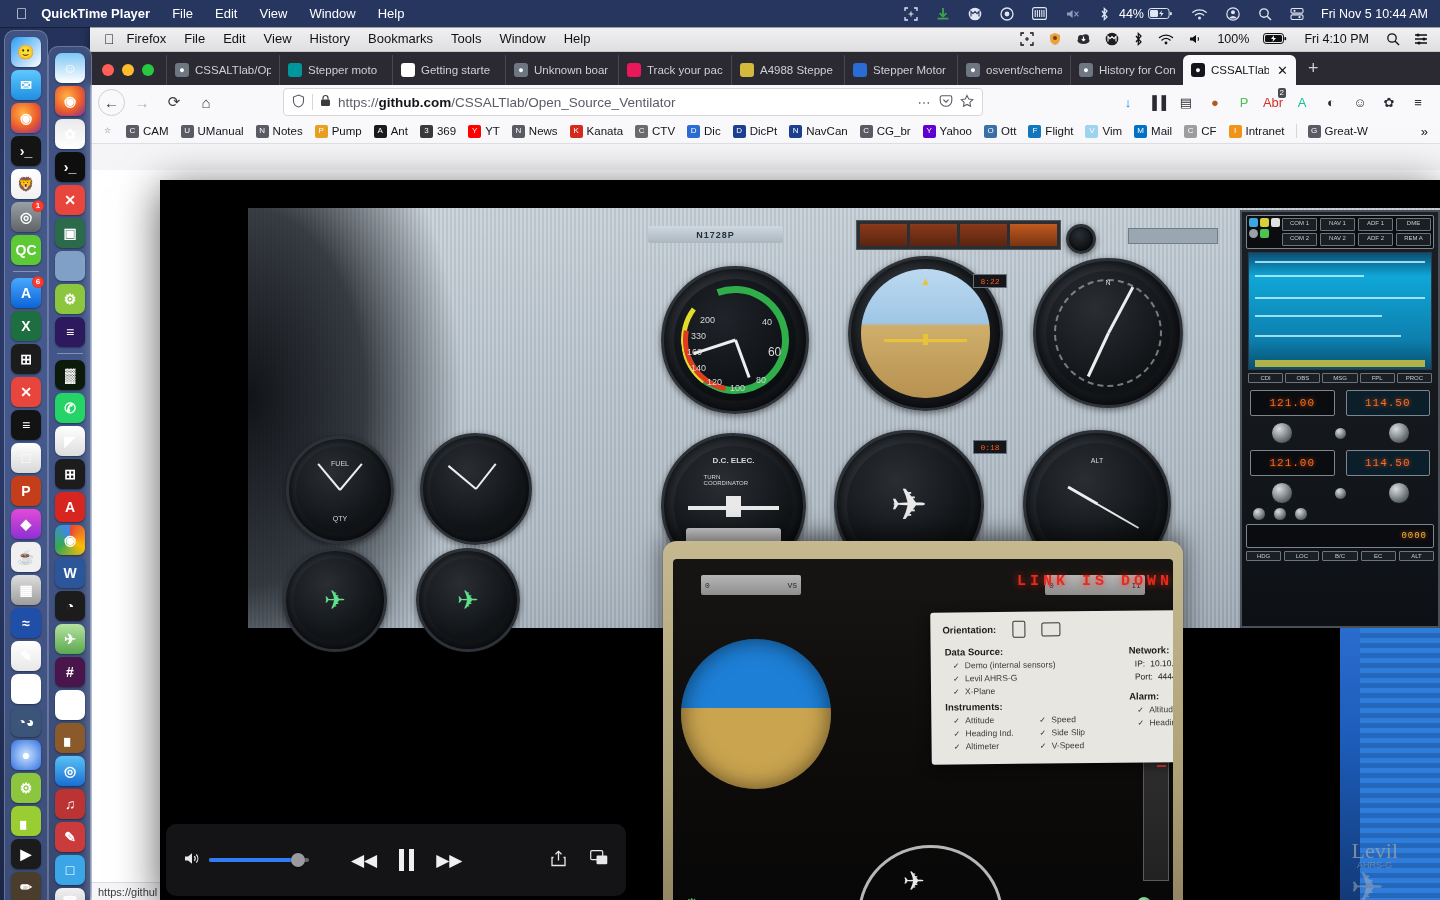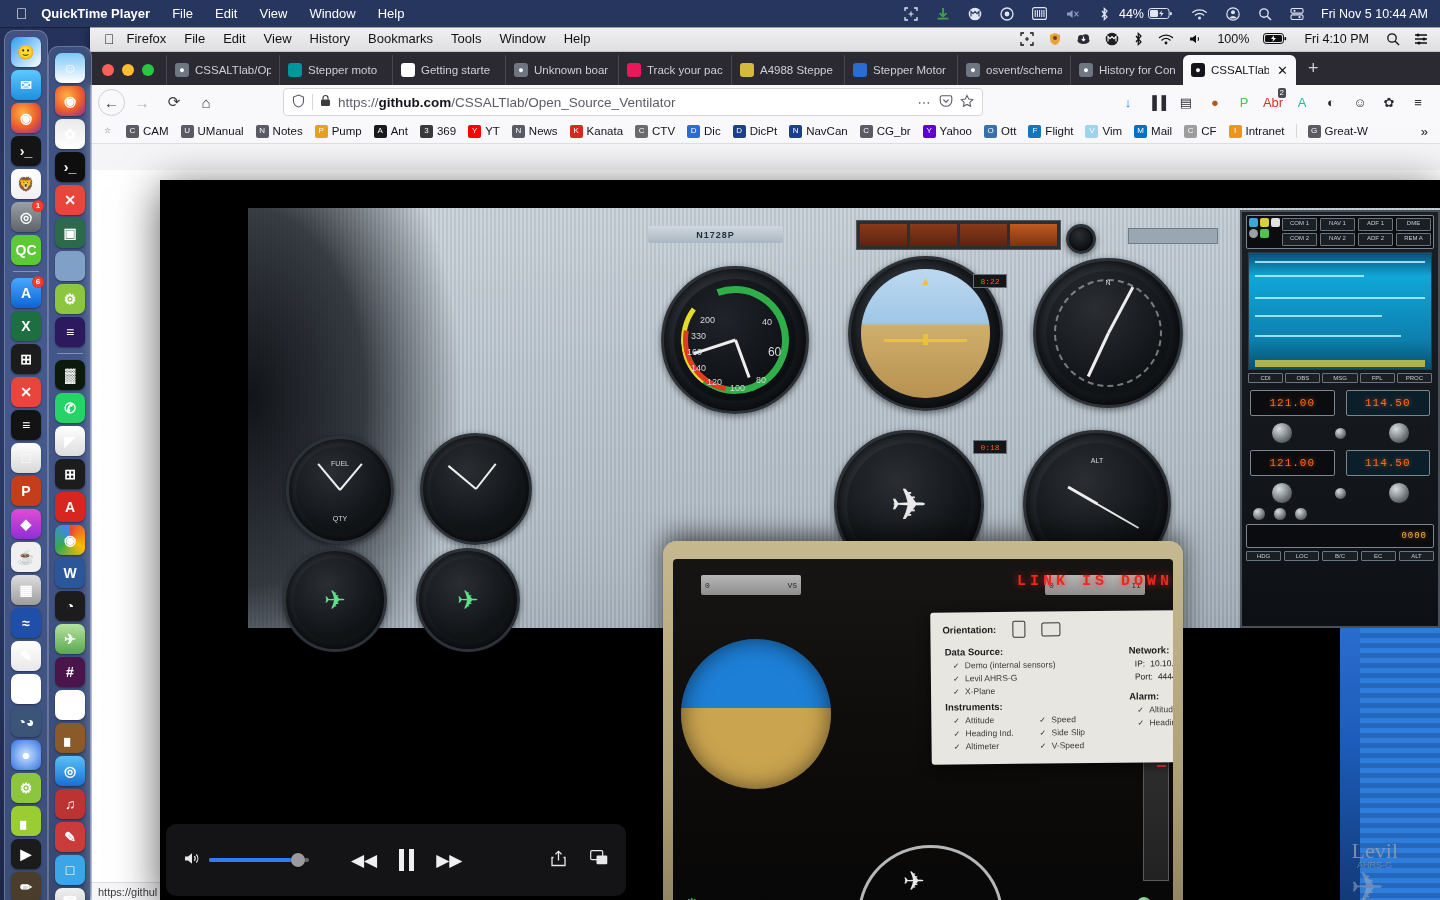--- a/index.html
+++ b/index.html
@@ -694,20 +694,30 @@
               <div class="needle" style="height:34px;transform:translate(-1px,-34px) rotate(40deg);"></div>
               <div class="gtxt" style="left:50%;bottom:12px;transform:translateX(-50%);">QTY</div>
             </div>
           </div>
         <div class="gauge" style="left:172px;top:225px;width:112px;height:112px;">
             <div class="gface">
               <div class="needle" style="height:36px;transform:translate(-1px,-36px) rotate(-50deg);"></div>
               <div class="needle" style="height:32px;transform:translate(-1px,-32px) rotate(38deg);"></div>
             </div>
           </div>
+        <div class="gauge" style="left:413px;top:225px;width:145px;height:145px;">
+          <div class="gface">
+            <div class="gtxt" style="left:50%;top:10px;transform:translateX(-50%);font-size:8px;font-weight:bold;">D.C. ELEC.</div>
+            <div class="gtxt" style="left:50%;top:28px;transform:translateX(-50%);font-size:6px;">TURN COORDINATOR</div>
+            <div style="position:absolute;left:12%;right:12%;top:50%;height:4px;background:#e9e9ea;"></div>
+            <div style="position:absolute;left:44%;top:42%;width:12%;height:18%;background:#e9e9ea;"></div>
+            <div style="position:absolute;left:10%;right:10%;bottom:18%;height:16px;background:#d8d8da;border-radius:3px;"></div>
+            <div class="gtxt" style="left:50%;bottom:10px;transform:translateX(-50%);font-size:6px;">2 MIN</div>
+          </div>
+        </div>
         <div class="gauge" style="left:586px;top:222px;width:150px;height:150px;">
           <div class="gface">
               <div style="position:absolute;left:50%;top:50%;transform:translate(-50%,-50%);color:#e9e9ea;font-size:44px;line-height:1;">✈</div>
             </div>
         </div>
         <div class="gauge" style="left:775px;top:222px;width:148px;height:148px;">
           <div class="gface">
               <div class="gtxt" style="left:50%;top:14px;transform:translateX(-50%);">ALT</div>
           <div class="needle" style="height:48px;transform:translate(-1px,-48px) rotate(120deg);"></div>
           <div class="needle" style="height:34px;transform:translate(-1px,-34px) rotate(-60deg);width:3px;"></div>

